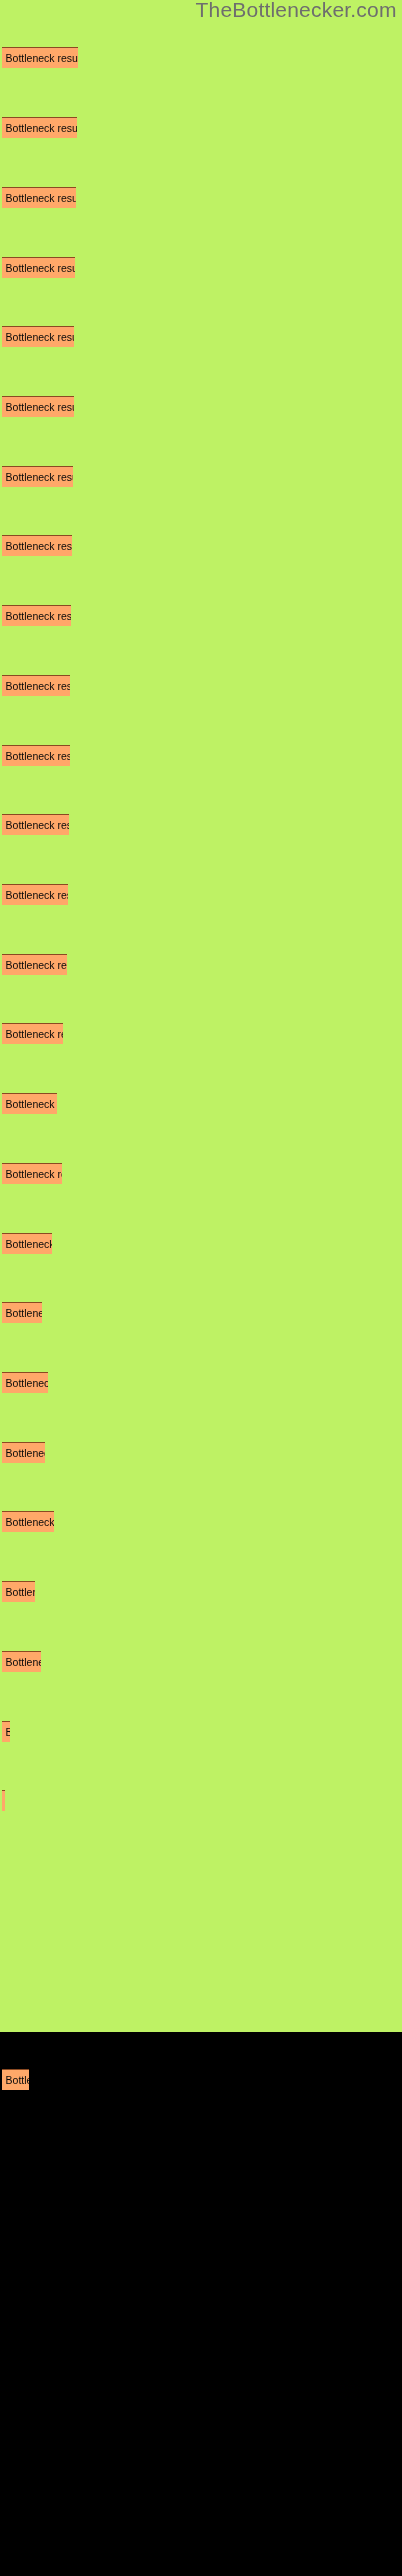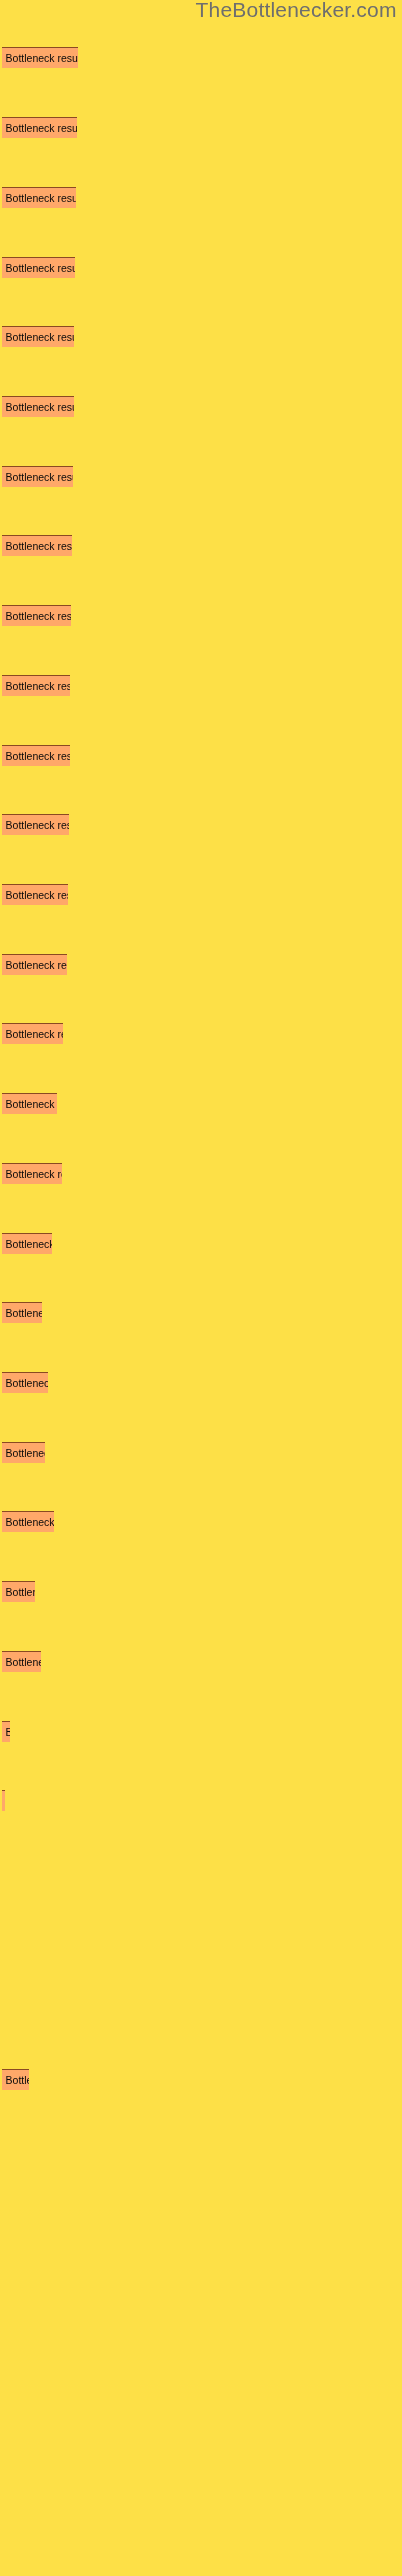--- a/index.html
+++ b/index.html
@@ -14,22 +14,22 @@
     position: relative;
     overflow: hidden;
     font-family: "Liberation Sans", sans-serif;
     -webkit-font-smoothing: antialiased;
   }
 
   #chart-root {
     position: absolute;
     left: 0; top: 0;
     width: 403px;
-    height: 2576px;
-    background: #fde047;
+    height: 2032px;
+    background: #bef264;
   }
 
   #watermark {
     position: absolute;
     right: 6.4px;
     top: -1.6px;
     font-family: "Liberation Sans", sans-serif;
     font-size: 21px;
     font-weight: 400;
     letter-spacing: 0.2px;

